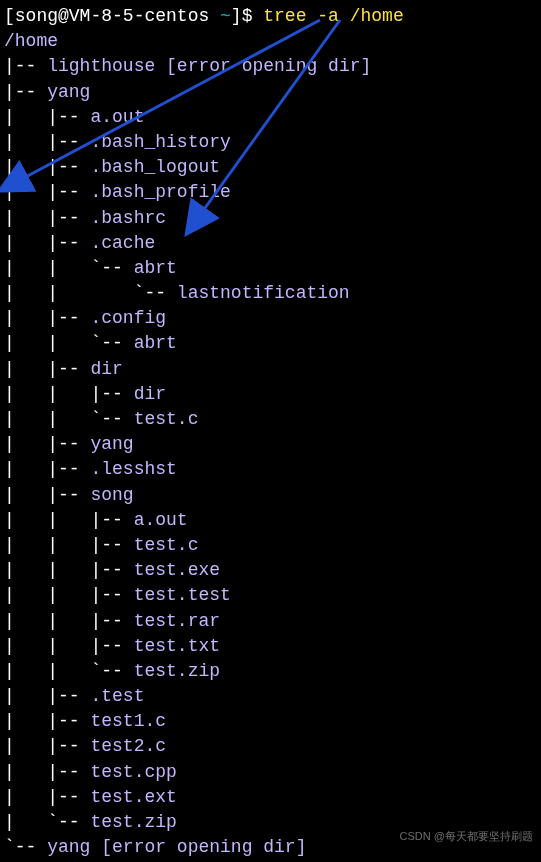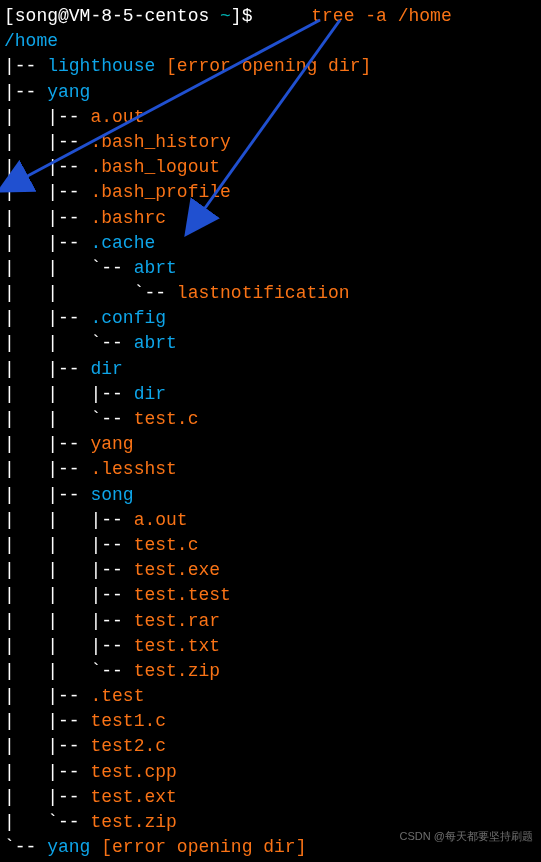--- a/index.html
+++ b/index.html
@@ -20,28 +20,27 @@
       overflow: hidden;
     }
     .terminal {
       white-space: pre;
       position: relative;
     }
     .tilde {
       color: #00afaf;
     }
     .command {
-      color: #f97316;
-      margin-left: 48px;
+      color: #fde047;
     }
     .output {
-      color: #f97316;
+      color: #c4b5fd;
     }
     .dir {
-      color: #0ea5e9;
+      color: #c4b5fd;
     }
     .tree-line {
       color: #fff;
     }
     .watermark {
       position: absolute;
       bottom: 18px;
       right: 8px;
       color: rgba(180, 180, 180, 0.6);
       font-size: 11px;

